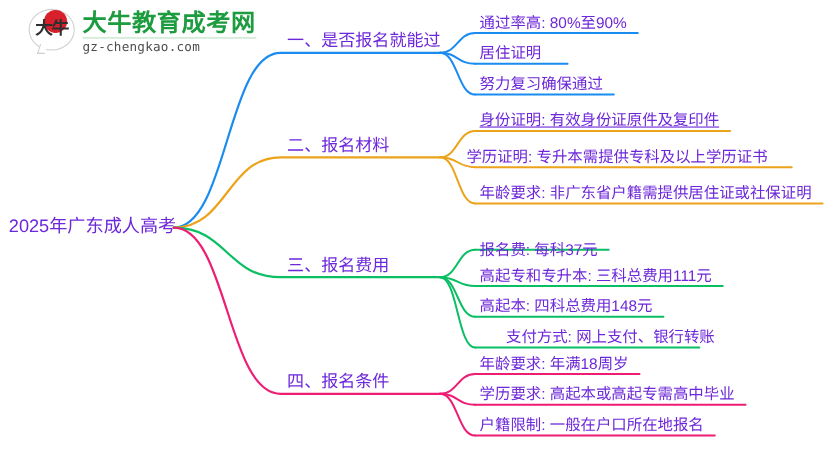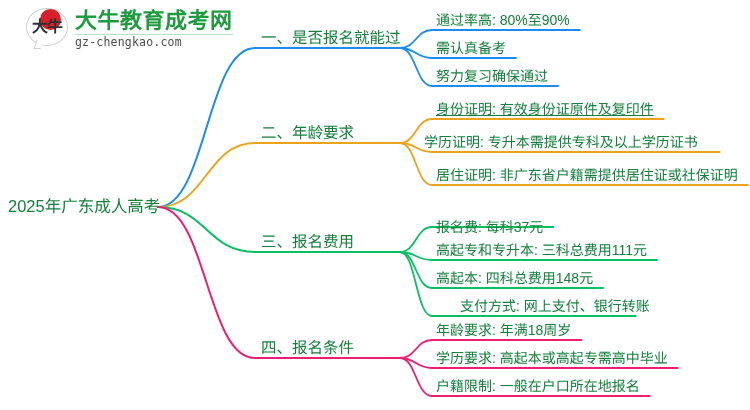--- a/index.html
+++ b/index.html
@@ -105,21 +105,21 @@
   #wires {
     position: absolute;
     left: 0; top: 0;
     width: 750px; height: 410px;
     pointer-events: none;
   }
   
   .node {
     position: absolute;
     white-space: nowrap;
-    color: #15803d;
+    color: #6d28d9;
     line-height: 1;
   }
   .root-node {
     font-size: 16.5px;
     left: 8px;
     top: 198px;
   }
   .branch-node {
     font-size: 15.5px;
     text-align: right;
@@ -178,26 +178,26 @@
       <path d="M432 368 L677.78125 368" fill="none" stroke="#ee1d74" stroke-width="1.8" stroke-linecap="round"></path>
       <path d="M400 358 C416 358,416 396,432 396" fill="none" stroke="#ee1d74" stroke-width="1.8" stroke-linecap="round"></path>
       <path d="M432 396 L649.78125 396" fill="none" stroke="#ee1d74" stroke-width="1.8" stroke-linecap="round"></path>
     </svg>
 
   <div class="node root-node">2025年广东成人高考</div>
 
   <div id="labels">
       <div class="node branch-node" style="left: 261px; top: 30px;">一、是否报名就能过</div>
       <div class="node leaf-node" style="left: 436px; top: 13px;">通过率高: 80%至90%</div>
-      <div class="node leaf-node" style="left: 436px; top: 41px;">需认真备考</div>
+      <div class="node leaf-node" style="left: 436px; top: 41px;">居住证明</div>
       <div class="node leaf-node" style="left: 436px; top: 69px;">努力复习确保通过</div>
-      <div class="node branch-node" style="left: 261px; top: 125px;">二、年龄要求</div>
+      <div class="node branch-node" style="left: 261px; top: 125px;">二、报名材料</div>
       <div class="node leaf-node" style="left: 436px; top: 102px; text-decoration: underline;">身份证明: 有效身份证原件及复印件</div>
       <div class="node leaf-node" style="left: 424px; top: 135px;">学历证明: 专升本需提供专科及以上学历证书</div>
-      <div class="node leaf-node" style="left: 436px; top: 168px;">居住证明: 非广东省户籍需提供居住证或社保证明</div>
+      <div class="node leaf-node" style="left: 436px; top: 168px;">年龄要求: 非广东省户籍需提供居住证或社保证明</div>
       <div class="node branch-node" style="left: 261px; top: 234px;">三、报名费用</div>
       <div class="node leaf-node" style="left: 436px; top: 220px;">报名费: 每科37元</div>
       <div class="node leaf-node" style="left: 436px; top: 243px;">高起专和专升本: 三科总费用111元</div>
       <div class="node leaf-node" style="left: 436px; top: 271px;">高起本: 四科总费用148元</div>
       <div class="node leaf-node" style="left: 460px; top: 299px;">支付方式: 网上支付、银行转账</div>
       <div class="node branch-node" style="left: 261px; top: 340px;">四、报名条件</div>
       <div class="node leaf-node" style="left: 436px; top: 323px;">年龄要求: 年满18周岁</div>
       <div class="node leaf-node" style="left: 436px; top: 351px;">学历要求: 高起本或高起专需高中毕业</div>
       <div class="node leaf-node" style="left: 436px; top: 379px;">户籍限制: 一般在户口所在地报名</div>
     </div>

